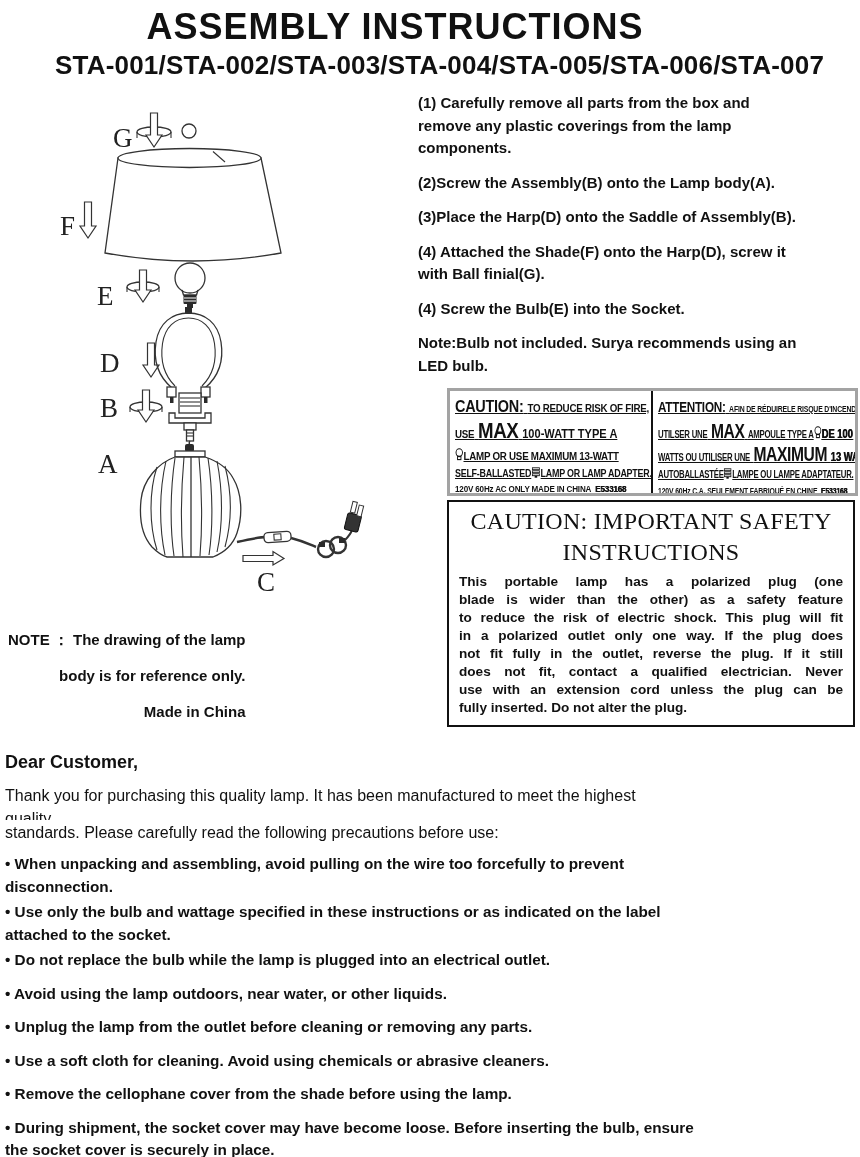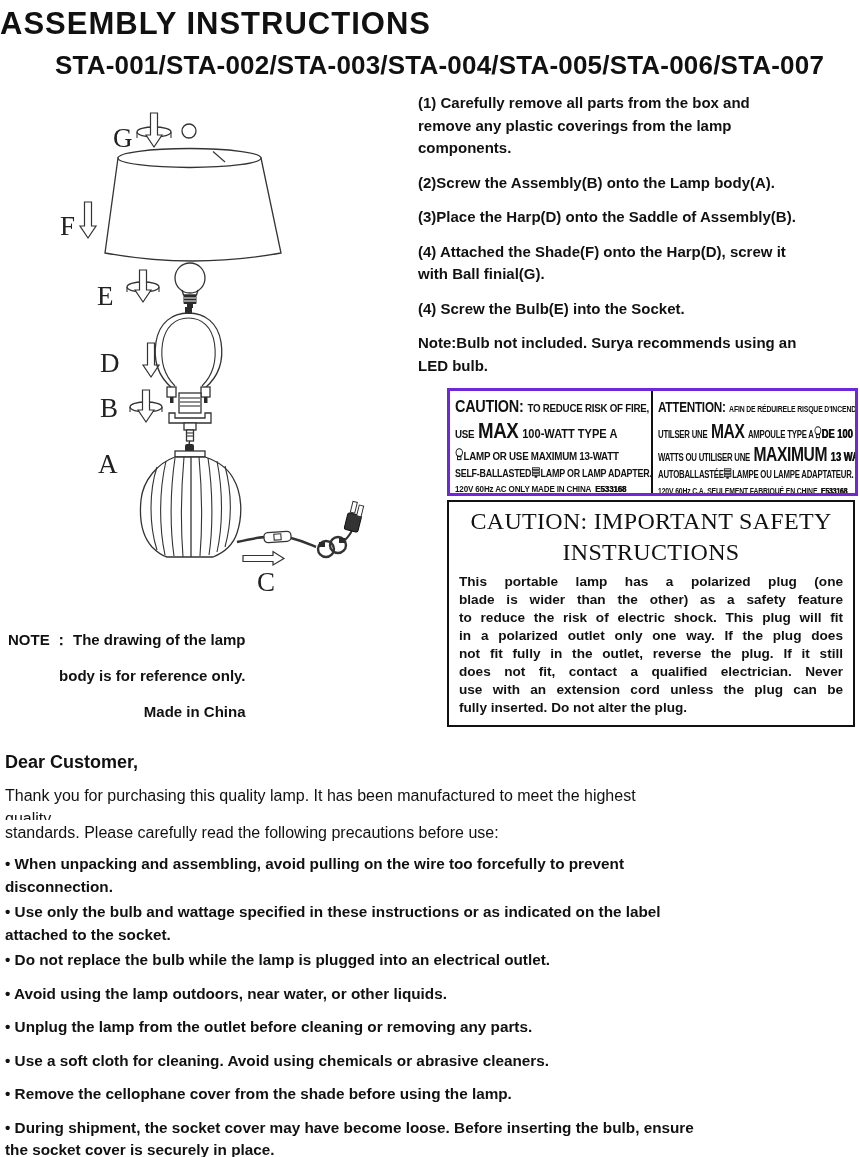--- a/index.html
+++ b/index.html
@@ -3,37 +3,37 @@
 <meta charset="utf-8">
 <style>
   * { margin:0; padding:0; box-sizing:border-box; }
   html,body { background:#fff; }
   .page {
     position:relative; width:860px; height:1157px; margin:0 auto;
     background:#fff; color:#111; overflow:hidden;
     font-family:"Liberation Sans", sans-serif;
   }
   .title {
-    position:absolute; top:6px; left:0; width:790px; text-align:left;
-    font-size:31px; font-weight:bold; letter-spacing:1px;
+    position:absolute; top:6px; left:0; width:790px; text-align:center;
+    font-size:36px; font-weight:bold; letter-spacing:1px;
   }
   .models {
     position:absolute; top:50px; left:55px;
     font-size:26px; font-weight:bold; letter-spacing:0.2px;
   }
   
   .steps { position:absolute; left:418px; top:92px; width:442px; }
   .step {
     font-size:15px; font-weight:bold; line-height:22.5px;
     white-space:pre-line; margin-bottom:12px;
   }
   
   .caution-label {
     position:absolute; left:447px; top:388px; width:411px; height:108px;
-    border:3px solid #6d28d9; display:flex; overflow:hidden; background:#fff;
+    border:3px solid #a3a3a3; display:flex; overflow:hidden; background:#fff;text-decoration:underline;
   }
   .cl-col { padding:5px 4px 4px 5px; width:201px; overflow:hidden; }
   .cl-col.right { border-left:2px solid #111; width:205px; }
   .cl-line { white-space:nowrap; transform:scaleX(0.85); transform-origin:left center; font-weight:bold; }
   .cl-col.right .cl-line { transform:scaleX(0.78); }
   .cl-l1 { line-height:21px; } .cl-l2 { line-height:23px; }
   .cl-l3 { line-height:17px; } .cl-l4 { line-height:14px; } .cl-l5 { line-height:13px; }
   .cl-big   { font-size:17px; letter-spacing:-0.3px; }
   .cl-huge  { font-size:22px; letter-spacing:-0.5px; }
   .cl-med   { font-size:13px; }

